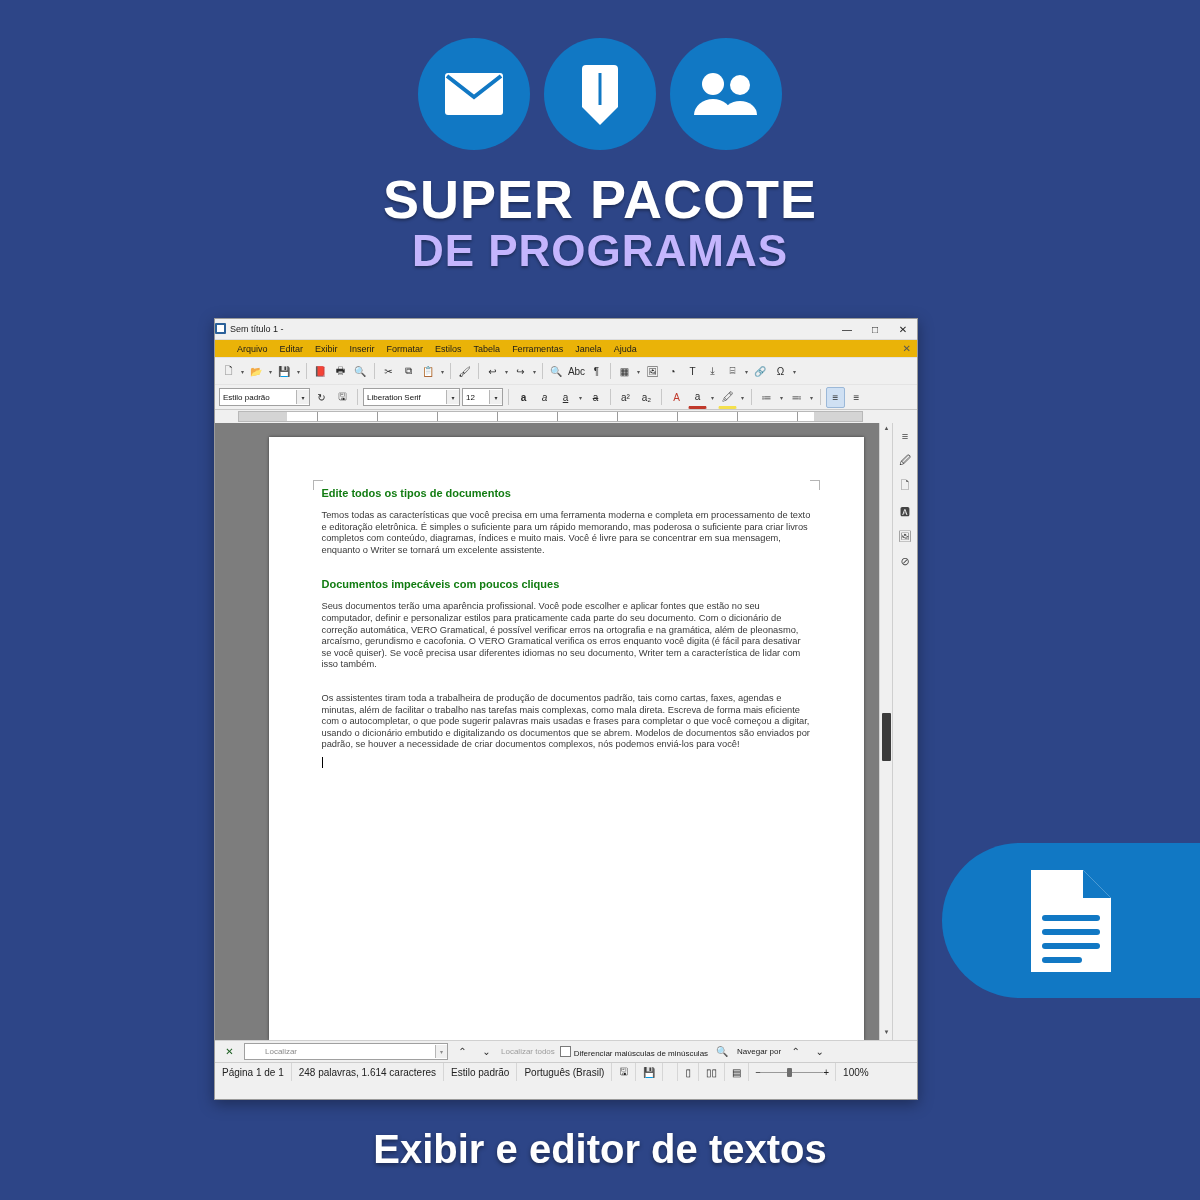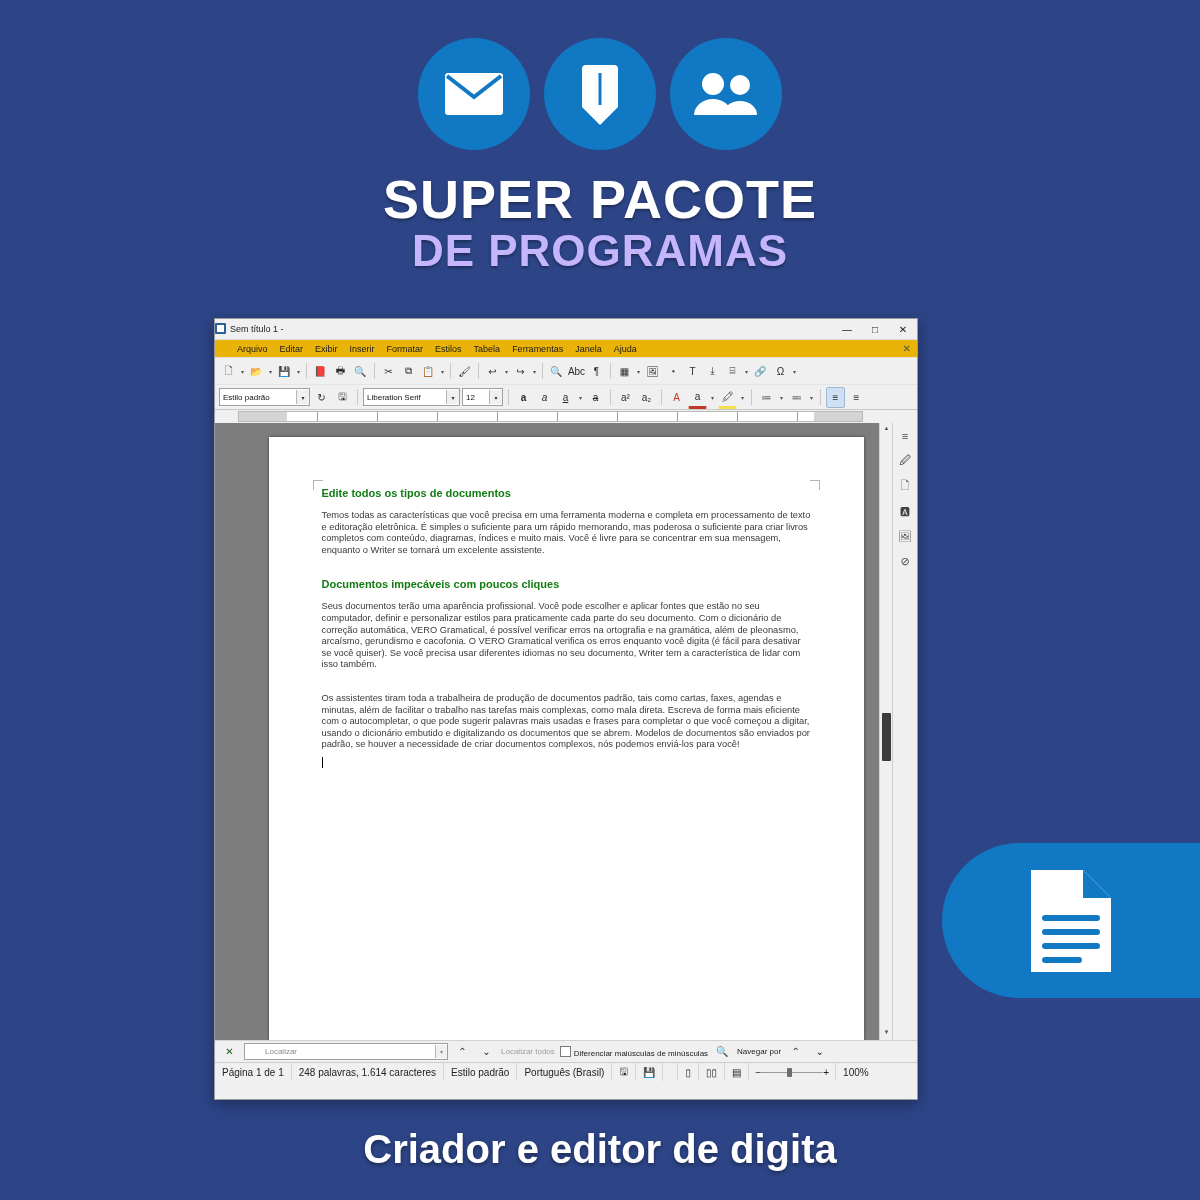--- a/index.html
+++ b/index.html
@@ -182,21 +182,21 @@
     <svg width="68" height="46" viewBox="0 0 68 46" aria-hidden="true">
       <circle cx="21" cy="13" r="11" fill="#fff"></circle>
       <path d="M2 44 a19 16 0 0 1 38 0 z" fill="#fff"></path>
       <circle cx="48" cy="14" r="10" fill="#fff"></circle>
       <path d="M31 44 a17 14 0 0 1 34 0 z" fill="#fff"></path>
     </svg>
   </div>
 </div>
 <div class="promo-title">SUPER PACOTE</div>
 <div class="promo-sub">DE PROGRAMAS</div>
-<div class="promo-footer">Criador e editor de digita</div>
+<div class="promo-footer">Exibir e editor de textos</div>
 
 <div class="badge">
   <svg width="92" height="110" viewBox="0 0 92 110" aria-hidden="true">
     <path d="M6 4 h52 l28 28 v74 h-80 z" fill="#fff"></path>
     <path d="M58 4 v28 h28" fill="#1178c4"></path>
     <g stroke="#1178c4" stroke-width="6" stroke-linecap="round">
       <line x1="20" y1="52" x2="72" y2="52"></line>
       <line x1="20" y1="66" x2="72" y2="66"></line>
       <line x1="20" y1="80" x2="72" y2="80"></line>
       <line x1="20" y1="94" x2="54" y2="94"></line>

